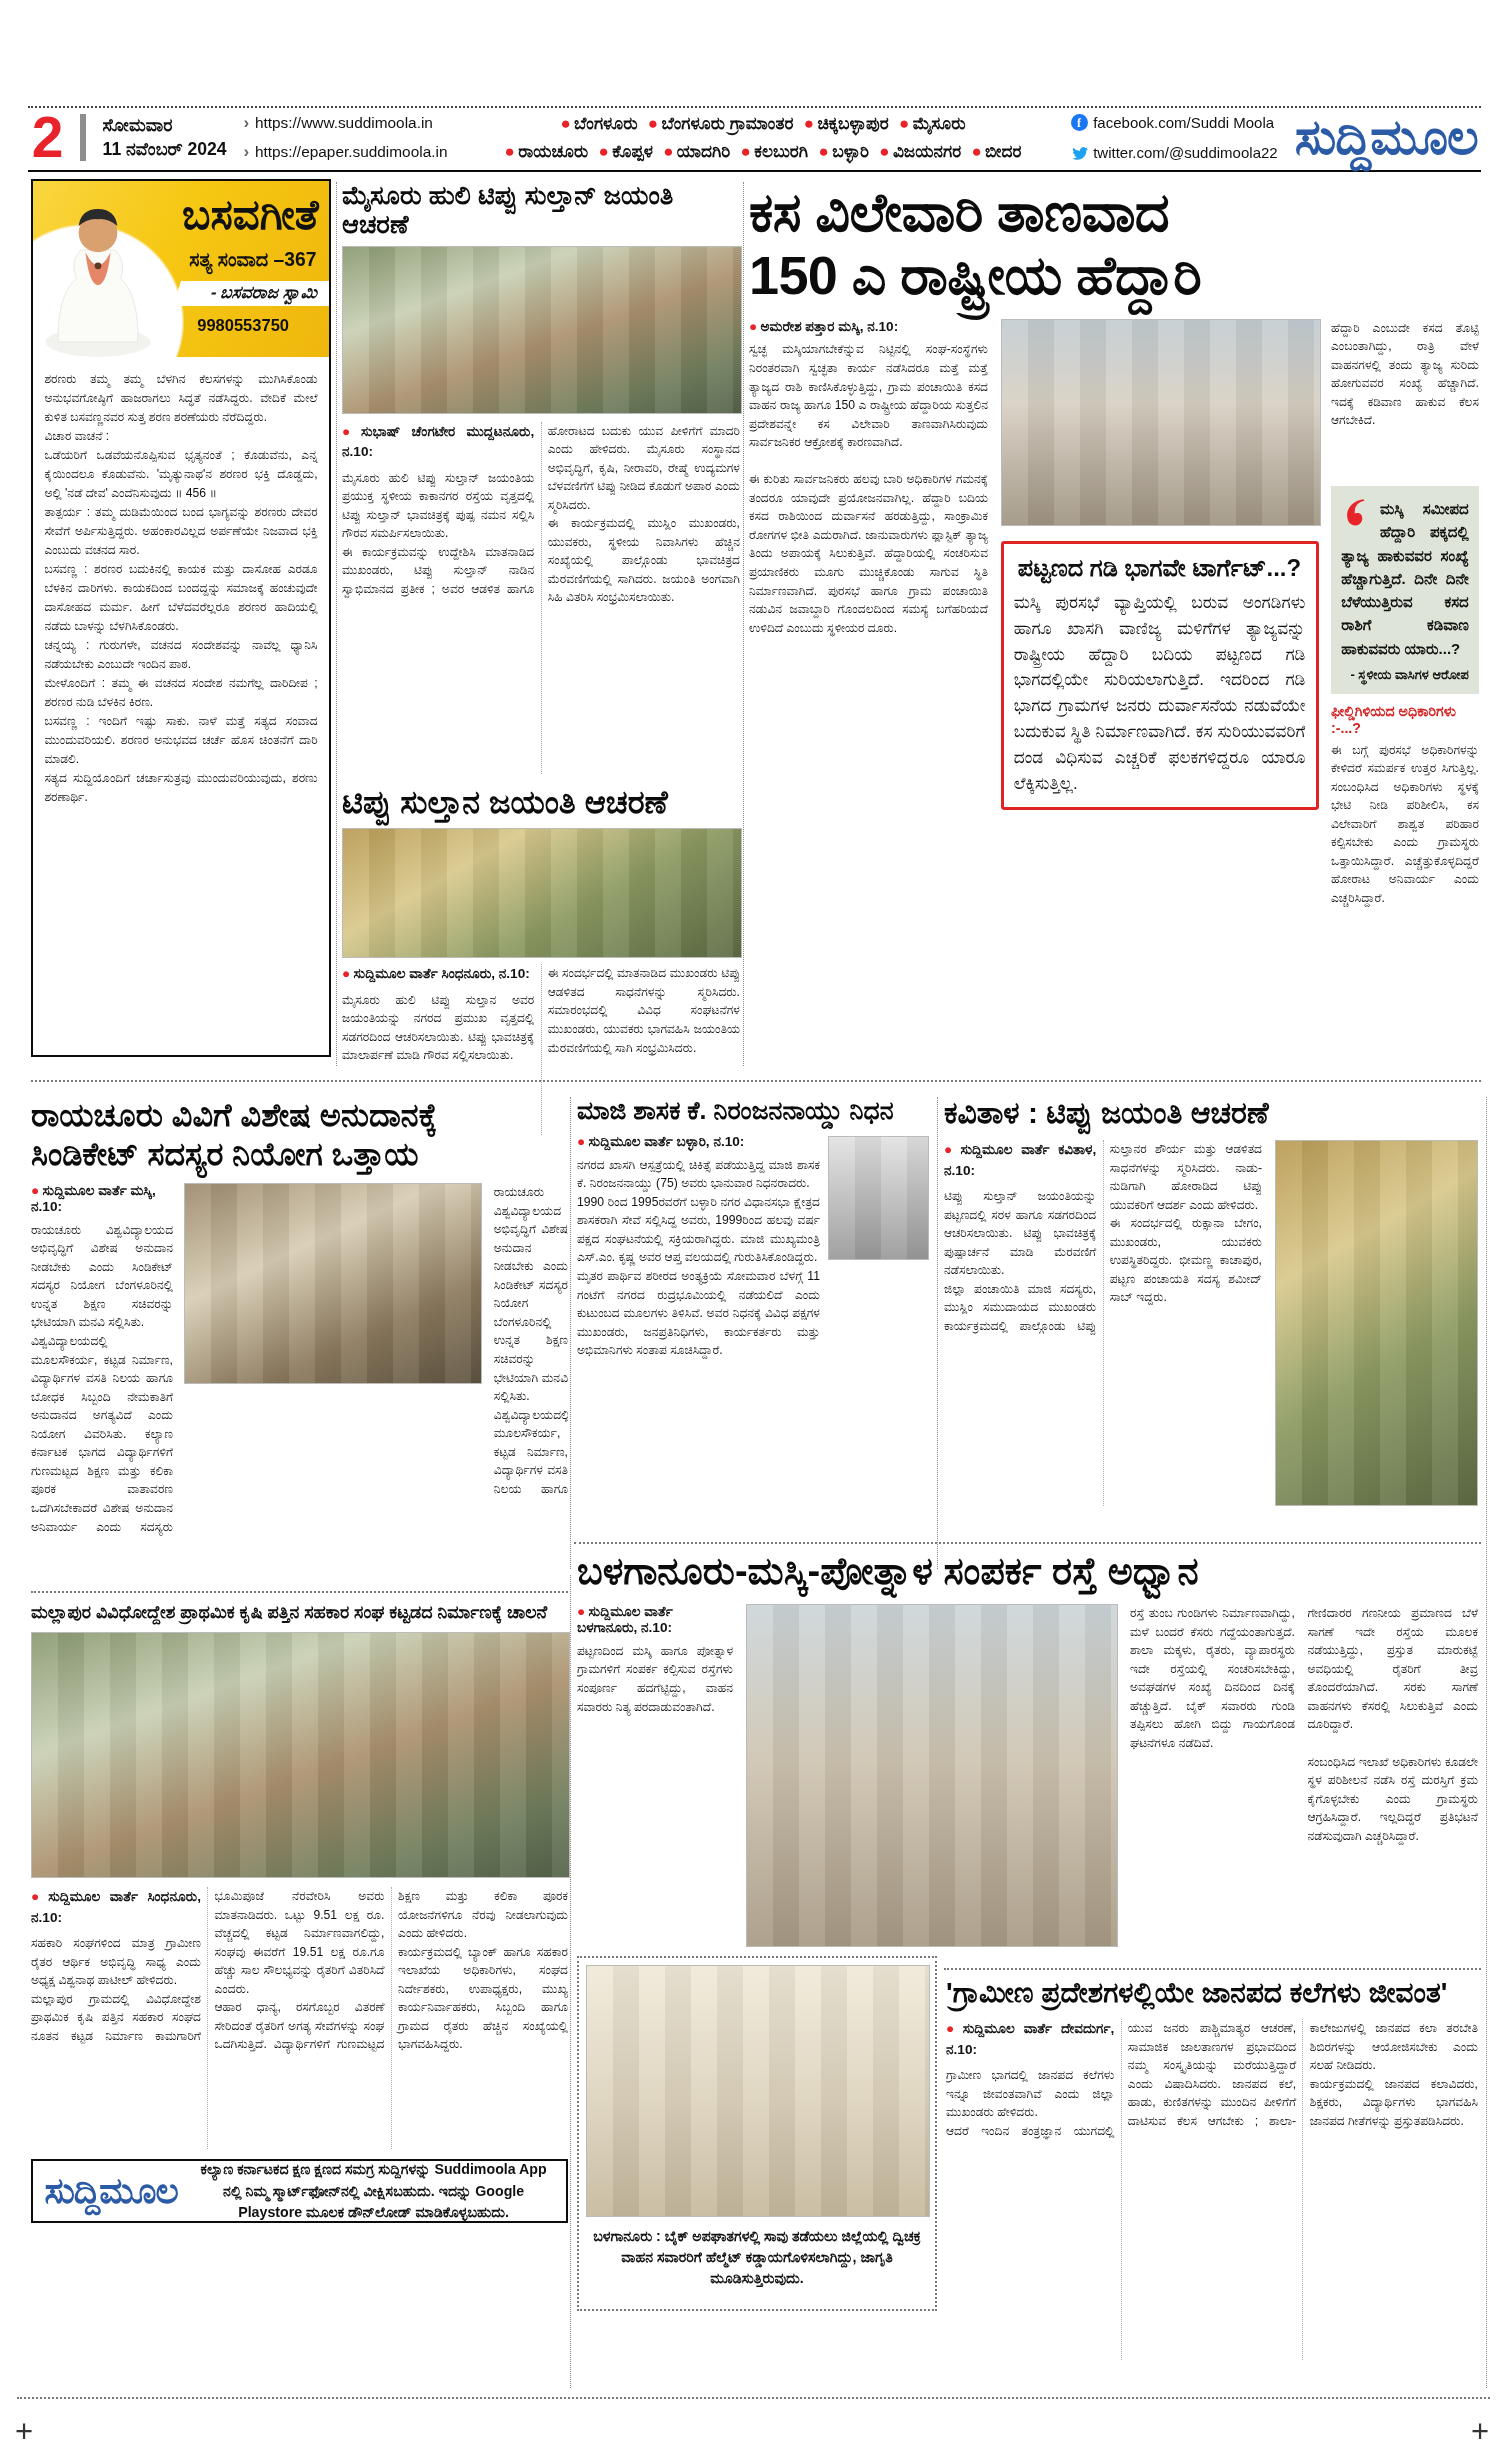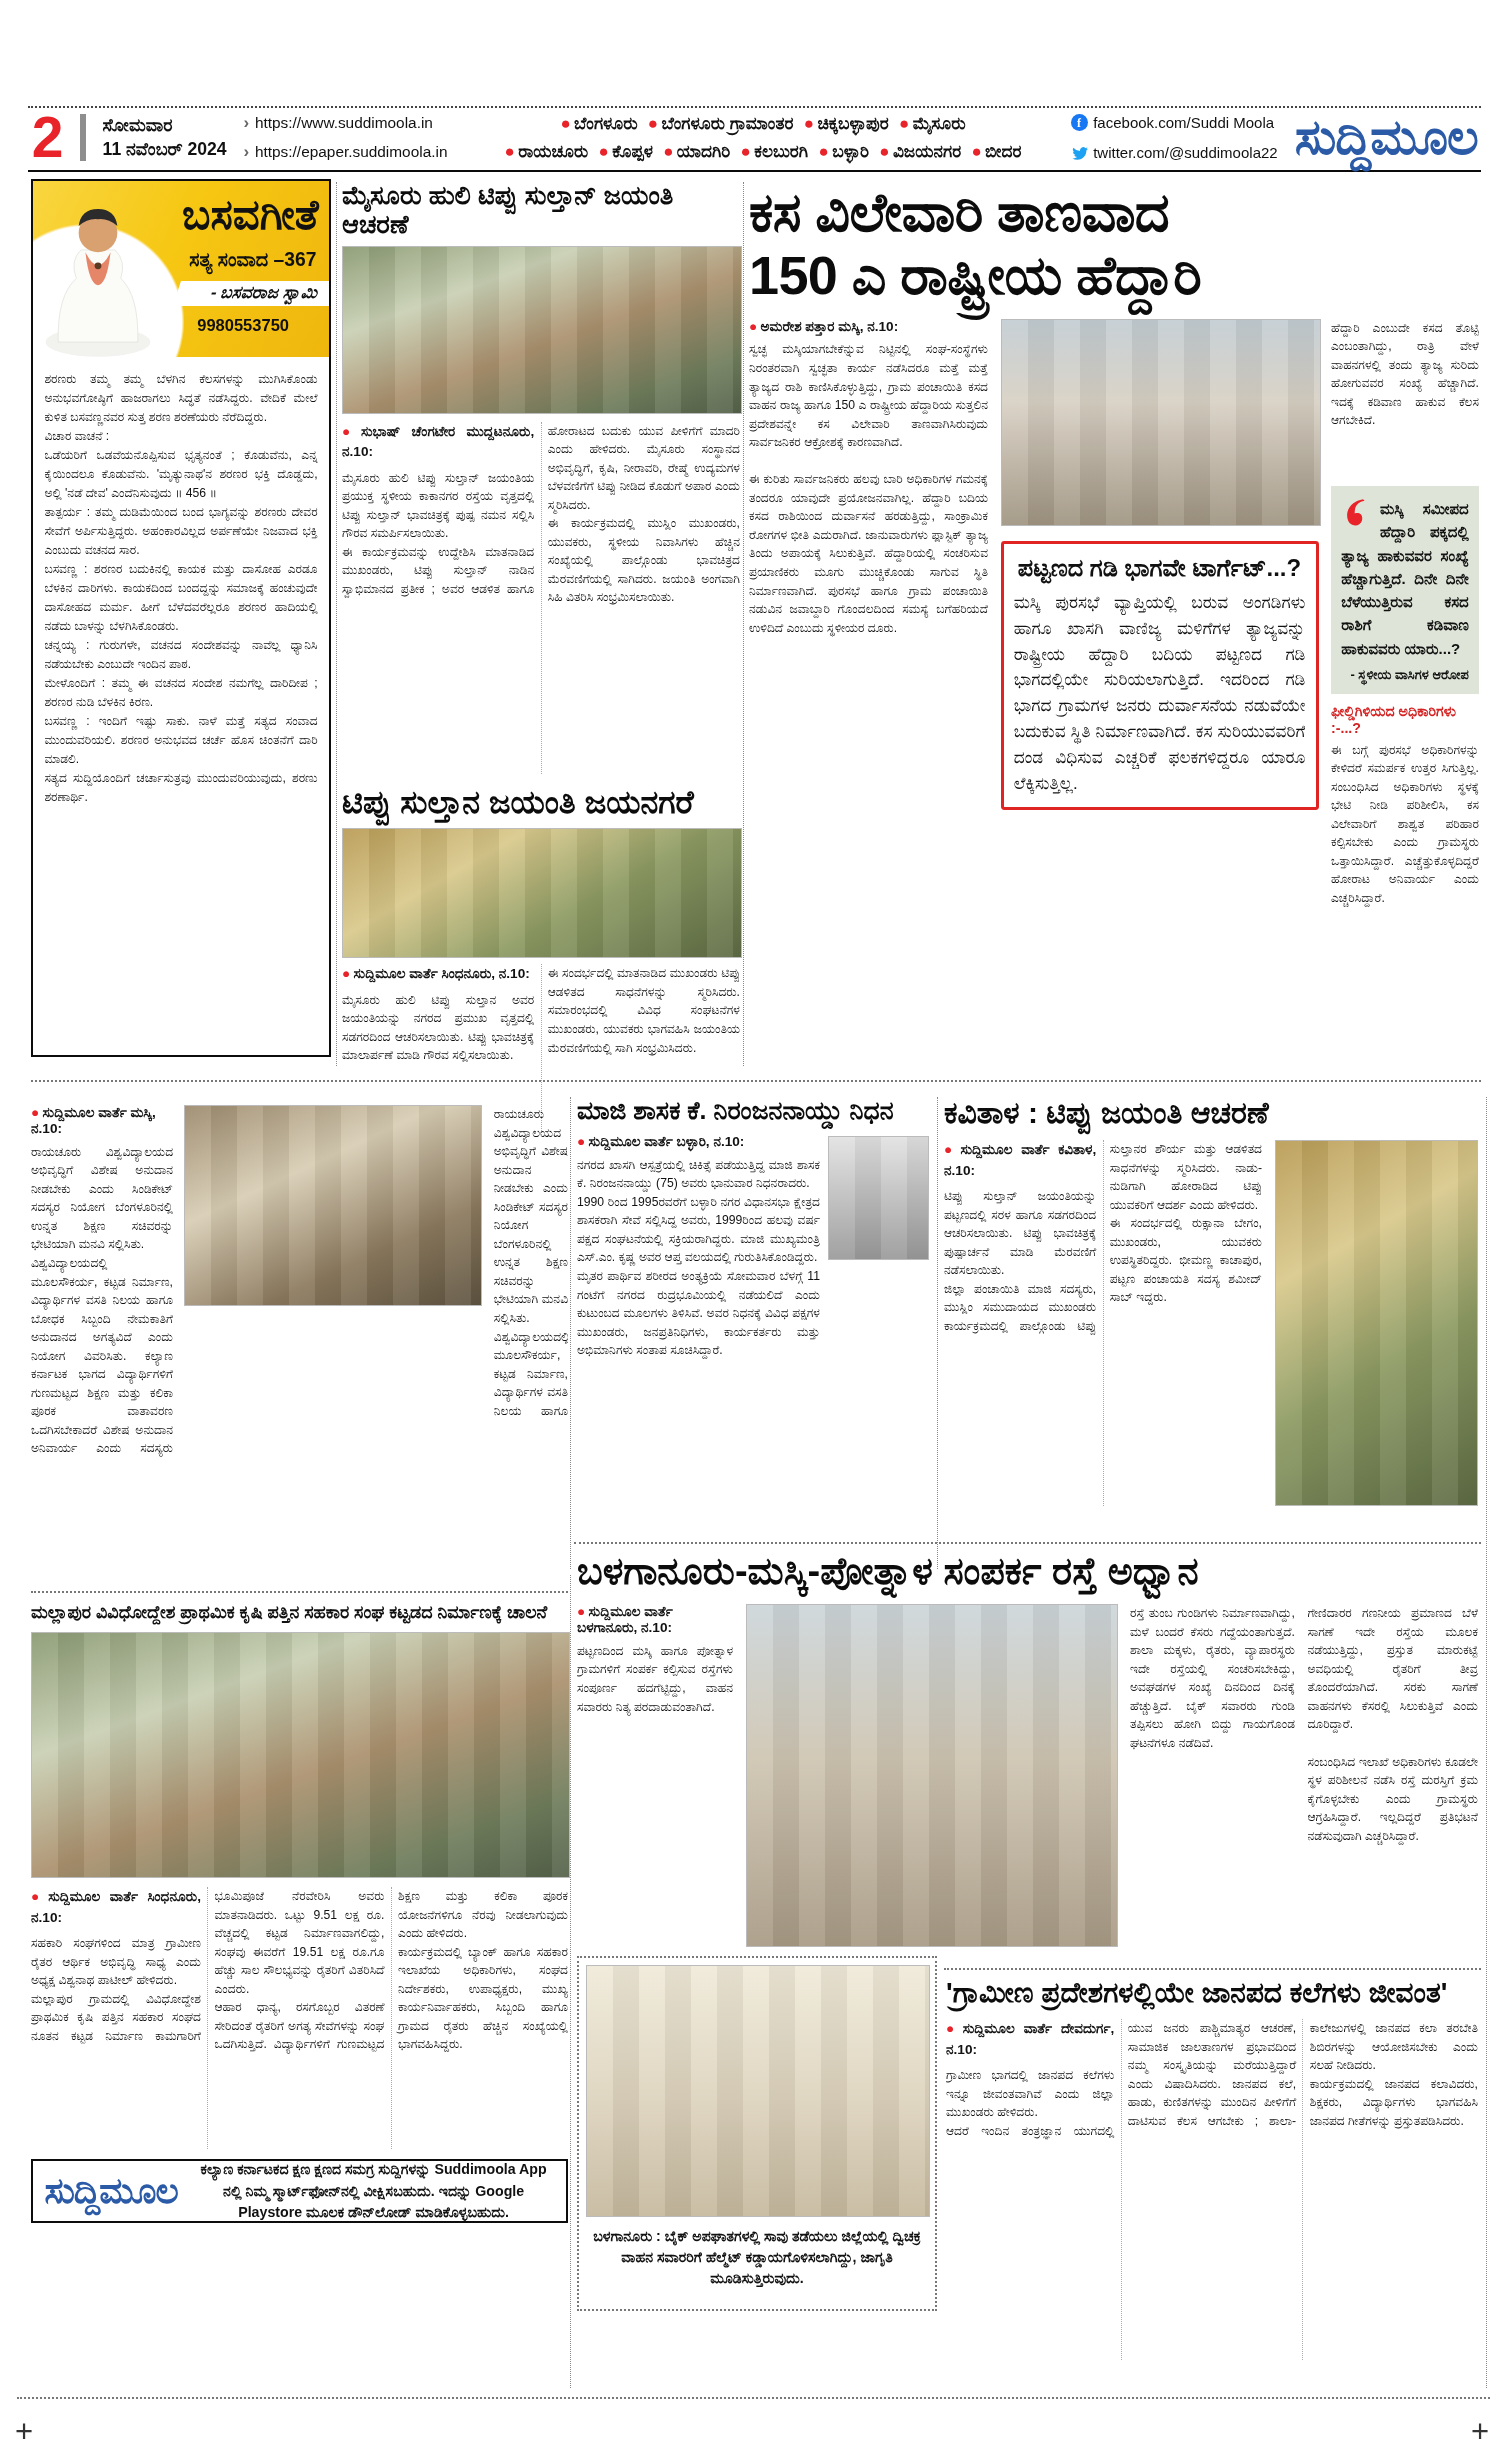--- a/index.html
+++ b/index.html
@@ -173,21 +173,21 @@
 
   <div class="abs" style="left:342px;top:181px;width:398px;">
     <div class="hl" style="font-size:25.6px;line-height:1.15;">ಮೈಸೂರು ಹುಲಿ ಟಿಪ್ಪು ಸುಲ್ತಾನ್ ಜಯಂತಿ ಆಚರಣೆ</div>
     <div class="photo ph-crowd" style="width:398px;height:166px;margin-top:5.7px;"></div>
     <div style="margin-top:8px;height:352px;" class="bodytxt cols2">
       <div class="byline"><span class="rdot">●</span><span>ಸುಭಾಷ್ ಚೆಂಗಟೇರ ಮುದ್ದಟನೂರು, ನ.10:</span></div>
       <div class="pre">ಮೈಸೂರು ಹುಲಿ ಟಿಪ್ಪು ಸುಲ್ತಾನ್ ಜಯಂತಿಯ ಪ್ರಯುಕ್ತ ಸ್ಥಳೀಯ ಕಾಕಾನಗರ ರಸ್ತೆಯ ವೃತ್ತದಲ್ಲಿ ಟಿಪ್ಪು ಸುಲ್ತಾನ್ ಭಾವಚಿತ್ರಕ್ಕೆ ಪುಷ್ಪ ನಮನ ಸಲ್ಲಿಸಿ ಗೌರವ ಸಮರ್ಪಿಸಲಾಯಿತು.
 ಈ ಕಾರ್ಯಕ್ರಮವನ್ನು ಉದ್ದೇಶಿಸಿ ಮಾತನಾಡಿದ ಮುಖಂಡರು, ಟಿಪ್ಪು ಸುಲ್ತಾನ್ ನಾಡಿನ ಸ್ವಾಭಿಮಾನದ ಪ್ರತೀಕ ; ಅವರ ಆಡಳಿತ ಹಾಗೂ ಹೋರಾಟದ ಬದುಕು ಯುವ ಪೀಳಿಗೆಗೆ ಮಾದರಿ ಎಂದು ಹೇಳಿದರು. ಮೈಸೂರು ಸಂಸ್ಥಾನದ ಅಭಿವೃದ್ಧಿಗೆ, ಕೃಷಿ, ನೀರಾವರಿ, ರೇಷ್ಮೆ ಉದ್ಯಮಗಳ ಬೆಳವಣಿಗೆಗೆ ಟಿಪ್ಪು ನೀಡಿದ ಕೊಡುಗೆ ಅಪಾರ ಎಂದು ಸ್ಮರಿಸಿದರು.
 ಈ ಕಾರ್ಯಕ್ರಮದಲ್ಲಿ ಮುಸ್ಲಿಂ ಮುಖಂಡರು, ಯುವಕರು, ಸ್ಥಳೀಯ ನಿವಾಸಿಗಳು ಹೆಚ್ಚಿನ ಸಂಖ್ಯೆಯಲ್ಲಿ ಪಾಲ್ಗೊಂಡು ಭಾವಚಿತ್ರದ ಮೆರವಣಿಗೆಯಲ್ಲಿ ಸಾಗಿದರು. ಜಯಂತಿ ಅಂಗವಾಗಿ ಸಿಹಿ ವಿತರಿಸಿ ಸಂಭ್ರಮಿಸಲಾಯಿತು.</div>
     </div>
-    <div class="hl" style="font-size:32px;margin-top:10.2px;">ಟಿಪ್ಪು ಸುಲ್ತಾನ ಜಯಂತಿ ಜಯನಗರೆ</div>
+    <div class="hl" style="font-size:32px;margin-top:10.2px;">ಟಿಪ್ಪು ಸುಲ್ತಾನ ಜಯಂತಿ ಆಚರಣೆ</div>
     <div class="photo ph-crowd2" style="width:398px;height:128px;margin-top:6.8px;"></div>
     <div style="margin-top:6.8px;height:171px;" class="bodytxt cols2">
       <div class="byline"><span class="rdot">●</span><span>ಸುದ್ದಿಮೂಲ ವಾರ್ತೆ ಸಿಂಧನೂರು, ನ.10:</span></div>
       <div class="pre">ಮೈಸೂರು ಹುಲಿ ಟಿಪ್ಪು ಸುಲ್ತಾನ ಅವರ ಜಯಂತಿಯನ್ನು ನಗರದ ಪ್ರಮುಖ ವೃತ್ತದಲ್ಲಿ ಸಡಗರದಿಂದ ಆಚರಿಸಲಾಯಿತು. ಟಿಪ್ಪು ಭಾವಚಿತ್ರಕ್ಕೆ ಮಾಲಾರ್ಪಣೆ ಮಾಡಿ ಗೌರವ ಸಲ್ಲಿಸಲಾಯಿತು.
 ಈ ಸಂದರ್ಭದಲ್ಲಿ ಮಾತನಾಡಿದ ಮುಖಂಡರು ಟಿಪ್ಪು ಆಡಳಿತದ ಸಾಧನೆಗಳನ್ನು ಸ್ಮರಿಸಿದರು. ಸಮಾರಂಭದಲ್ಲಿ ವಿವಿಧ ಸಂಘಟನೆಗಳ ಮುಖಂಡರು, ಯುವಕರು ಭಾಗವಹಿಸಿ ಜಯಂತಿಯ ಮೆರವಣಿಗೆಯಲ್ಲಿ ಸಾಗಿ ಸಂಭ್ರಮಿಸಿದರು.</div>
     </div>
   </div>
 
   <div class="abs" style="left:749px;top:181px;width:730px;">
     <div class="hl pre" style="font-size:54px;line-height:1.16;letter-spacing:-0.6px;">ಕಸ ವಿಲೇವಾರಿ ತಾಣವಾದ
@@ -219,20 +219,22 @@
           <div class="q">ಮಸ್ಕಿ ಸಮೀಪದ ಹೆದ್ದಾರಿ ಪಕ್ಕದಲ್ಲಿ ತ್ಯಾಜ್ಯ ಹಾಕುವವರ ಸಂಖ್ಯೆ ಹೆಚ್ಚಾಗುತ್ತಿದೆ. ದಿನೇ ದಿನೇ ಬೆಳೆಯುತ್ತಿರುವ ಕಸದ ರಾಶಿಗೆ ಕಡಿವಾಣ ಹಾಕುವವರು ಯಾರು...?</div>
           <div class="attr">- ಸ್ಥಳೀಯ ವಾಸಿಗಳ ಆರೋಪ</div>
         </div>
         <div class="redsub">ಫೀಲ್ಡಿಗಿಳಿಯದ ಅಧಿಕಾರಿಗಳು :-...?</div>
         <div class="bodytxt" style="height:216px;">ಈ ಬಗ್ಗೆ ಪುರಸಭೆ ಅಧಿಕಾರಿಗಳನ್ನು ಕೇಳಿದರೆ ಸಮರ್ಪಕ ಉತ್ತರ ಸಿಗುತ್ತಿಲ್ಲ. ಸಂಬಂಧಿಸಿದ ಅಧಿಕಾರಿಗಳು ಸ್ಥಳಕ್ಕೆ ಭೇಟಿ ನೀಡಿ ಪರಿಶೀಲಿಸಿ, ಕಸ ವಿಲೇವಾರಿಗೆ ಶಾಶ್ವತ ಪರಿಹಾರ ಕಲ್ಪಿಸಬೇಕು ಎಂದು ಗ್ರಾಮಸ್ಥರು ಒತ್ತಾಯಿಸಿದ್ದಾರೆ. ಎಚ್ಚೆತ್ತುಕೊಳ್ಳದಿದ್ದರೆ ಹೋರಾಟ ಅನಿವಾರ್ಯ ಎಂದು ಎಚ್ಚರಿಸಿದ್ದಾರೆ.</div>
       </div>
     </div>
   </div>
 
   <div class="abs" style="left:31px;top:1096px;width:537px;">
+    <div class="hl pre" style="font-size:32px;line-height:1.22;">ರಾಯಚೂರು ವಿವಿಗೆ ವಿಶೇಷ ಅನುದಾನಕ್ಕೆ
+ಸಿಂಡಿಕೇಟ್ ಸದಸ್ಯರ ನಿಯೋಗ ಒತ್ತಾಯ</div>
     <div style="display:flex;gap:11.4px;margin-top:9px;">
       <div style="width:142px;">
         <div class="byline"><span class="rdot">●</span><span>ಸುದ್ದಿಮೂಲ ವಾರ್ತೆ ಮಸ್ಕಿ, ನ.10:</span></div>
         <div class="bodytxt pre" style="height:318px;">ರಾಯಚೂರು ವಿಶ್ವವಿದ್ಯಾಲಯದ ಅಭಿವೃದ್ಧಿಗೆ ವಿಶೇಷ ಅನುದಾನ ನೀಡಬೇಕು ಎಂದು ಸಿಂಡಿಕೇಟ್ ಸದಸ್ಯರ ನಿಯೋಗ ಬೆಂಗಳೂರಿನಲ್ಲಿ ಉನ್ನತ ಶಿಕ್ಷಣ ಸಚಿವರನ್ನು ಭೇಟಿಯಾಗಿ ಮನವಿ ಸಲ್ಲಿಸಿತು.
 ವಿಶ್ವವಿದ್ಯಾಲಯದಲ್ಲಿ ಮೂಲಸೌಕರ್ಯ, ಕಟ್ಟಡ ನಿರ್ಮಾಣ, ವಿದ್ಯಾರ್ಥಿಗಳ ವಸತಿ ನಿಲಯ ಹಾಗೂ ಬೋಧಕ ಸಿಬ್ಬಂದಿ ನೇಮಕಾತಿಗೆ ಅನುದಾನದ ಅಗತ್ಯವಿದೆ ಎಂದು ನಿಯೋಗ ವಿವರಿಸಿತು. ಕಲ್ಯಾಣ ಕರ್ನಾಟಕ ಭಾಗದ ವಿದ್ಯಾರ್ಥಿಗಳಿಗೆ ಗುಣಮಟ್ಟದ ಶಿಕ್ಷಣ ಮತ್ತು ಕಲಿಕಾ ಪೂರಕ ವಾತಾವರಣ ಒದಗಿಸಬೇಕಾದರೆ ವಿಶೇಷ ಅನುದಾನ ಅನಿವಾರ್ಯ ಎಂದು ಸದಸ್ಯರು ಒತ್ತಾಯಿಸಿದರು.
 ಸಚಿವರು ಮನವಿಗೆ ಸಕಾರಾತ್ಮಕವಾಗಿ ಸ್ಪಂದಿಸಿದ್ದು, ಅಗತ್ಯ ಕ್ರಮದ ಭರವಸೆ ನೀಡಿದರು ಎಂದು ನಿಯೋಗದ ಸದಸ್ಯರು ತಿಳಿಸಿದ್ದಾರೆ. ನಿಯೋಗದಲ್ಲಿ ಸಿಂಡಿಕೇಟ್ ಸದಸ್ಯರು, ವಿದ್ಯಾರ್ಥಿ ಪ್ರತಿನಿಧಿಗಳು ಇದ್ದರು.</div>
       </div>
       <div class="photo ph-meeting" style="width:296px;height:199px;"></div>
       <div style="flex:1;" class="bodytxt">
         <span class="pre" style="display:block;height:318px;overflow:hidden;">ರಾಯಚೂರು ವಿಶ್ವವಿದ್ಯಾಲಯದ ಅಭಿವೃದ್ಧಿಗೆ ವಿಶೇಷ ಅನುದಾನ ನೀಡಬೇಕು ಎಂದು ಸಿಂಡಿಕೇಟ್ ಸದಸ್ಯರ ನಿಯೋಗ ಬೆಂಗಳೂರಿನಲ್ಲಿ ಉನ್ನತ ಶಿಕ್ಷಣ ಸಚಿವರನ್ನು ಭೇಟಿಯಾಗಿ ಮನವಿ ಸಲ್ಲಿಸಿತು.

